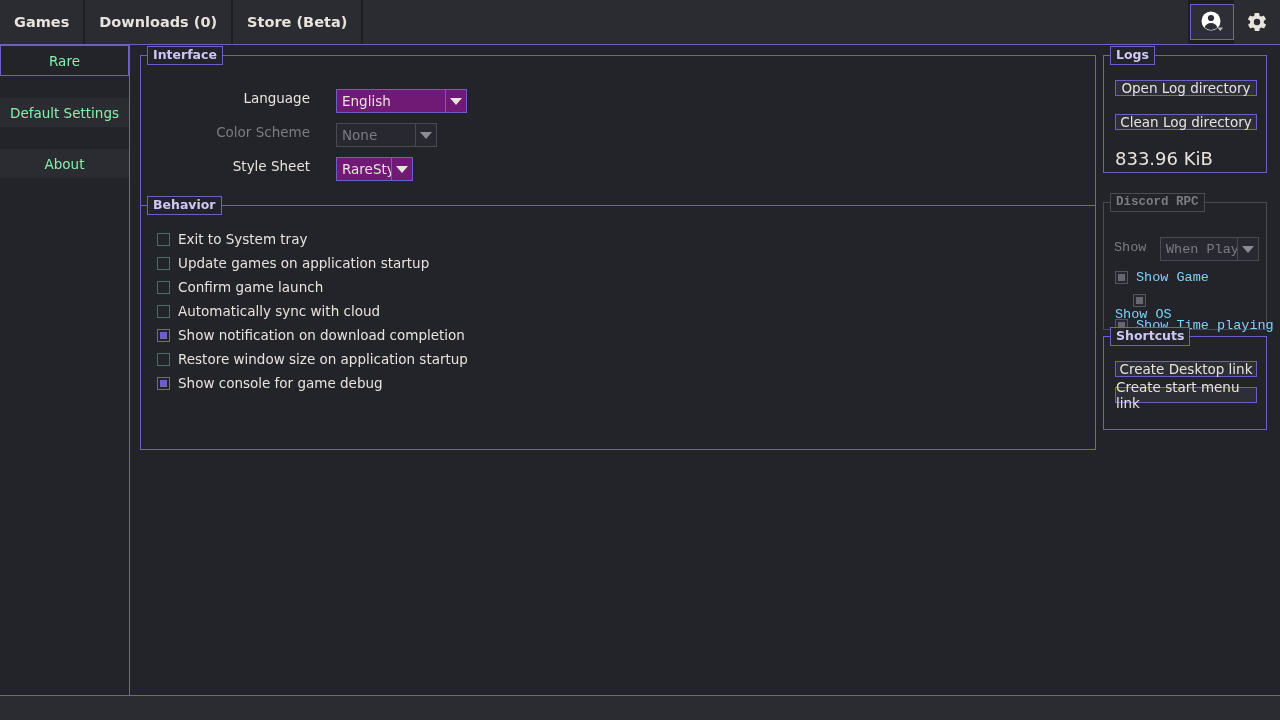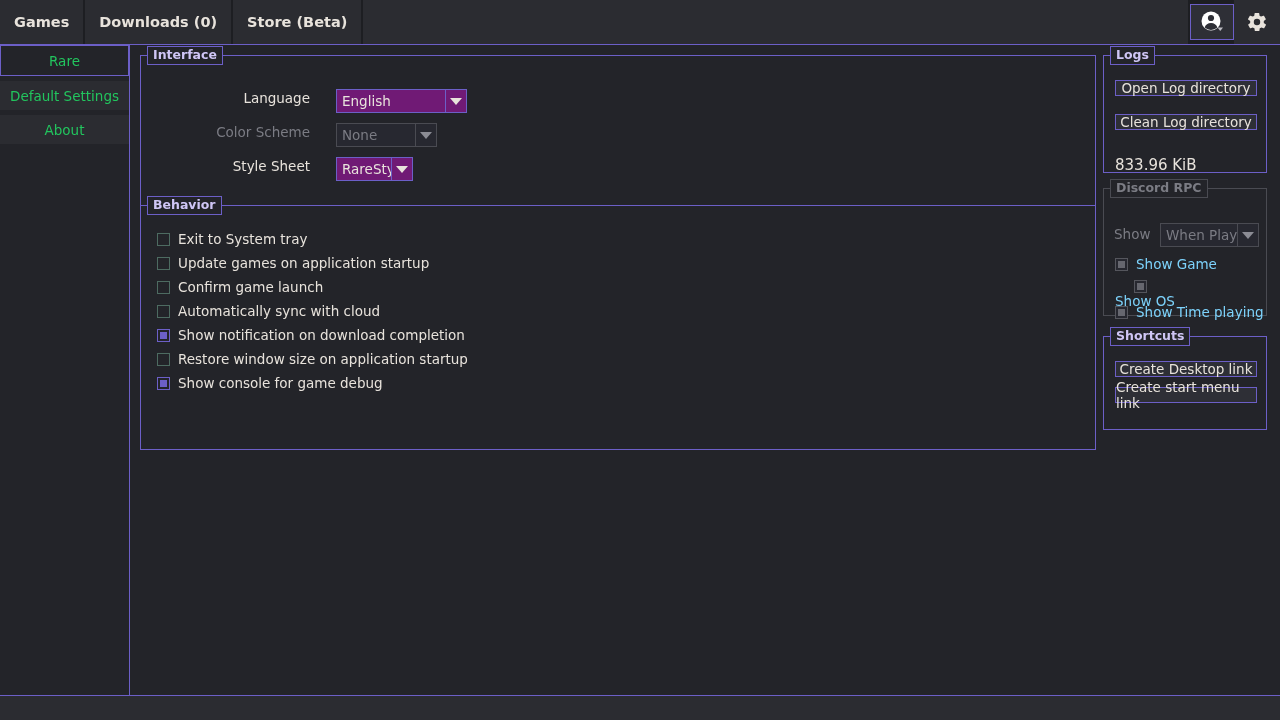--- a/index.html
+++ b/index.html
@@ -38,23 +38,23 @@
     position: absolute; height: 1px; background: #6c5fc7;
   }
 
   
   #sidebar {
     position: absolute; left: 0; top: 45px; width: 130px; height: 650px;
     background: #232429;
     border-right: 1px solid #6c5fc7;
   }
   .side-item {
-    height: 29px; margin-bottom: 5px;
-    background: #2b2c31;
-    color: #22c55e; font-size: 13.5px;
+    height: 29px; margin-bottom: 22px;
+    background: #2b2c31;
+    color: #86efac; font-size: 13.5px;
     display: flex; align-items: center; justify-content: center;
   }
   .side-item.selected {
     background: #232429;
     border: 1px solid #6c5fc7;
     height: 31px;
   }
 
   
   .group {
@@ -119,21 +119,21 @@
   .cblabel { color: #e8e3dc; font-size: 13.5px; white-space: nowrap; }
   .cblabel.disabled { color: #7dd3fc; }
 
   
   .btn {
     border: 1px solid #6c5fc7; background: #2e2f36;
     color: #e8e3dc; font-size: 13.5px;
     display: flex; align-items: center; justify-content: center;
     height: 16px;
   }
-  .plain-text { color: #e8e3dc; font-size: 15px; margin-top: 8px; }
+  .plain-text { color: #e8e3dc; font-size: 18px; }
 
   
   #statusbar {
     position: absolute; left: 0; top: 696px; width: 1280px; height: 24px;
     background: #2b2c31;
   }
   #mainarea { position: absolute; left: 131px; top: 45px; width: 1149px; height: 650px; }
 </style>
 </head>
 <body>
@@ -246,21 +246,21 @@
     <div class="group-title">Logs</div>
     <div class="btn" style="position:absolute; left:11px; top:24px; width:142px;">
       <span>Open Log directory</span>
     </div>
     <div class="btn" style="position:absolute; left:11px; top:58px; width:142px;">
       <span>Clean Log directory</span>
     </div>
     <div class="plain-text" style="position:absolute; left:11px; top:92px;">833.96 KiB</div>
   </div>
 
-  <div class="group disabled" style="left:972px; top:143px; width:164px; height:128px;">
+  <div class="group disabled" style="left:972px; top:157px; width:164px; height:128px;font-family:Liberation Mono, monospace;">
     <div class="group-title">Discord RPC</div>
 
     <div class="field-label disabled" style="position:absolute; left:10px; top:37px; width:40px; text-align:left;">Show</div>
     <div class="combo disabled" style="position:absolute; left:56px; top:34px; width:99px;">
       <div class="combo-text">When Playing</div>
       <div class="combo-arrow">
           <div class="tri"></div>
         </div>
     </div>
 

